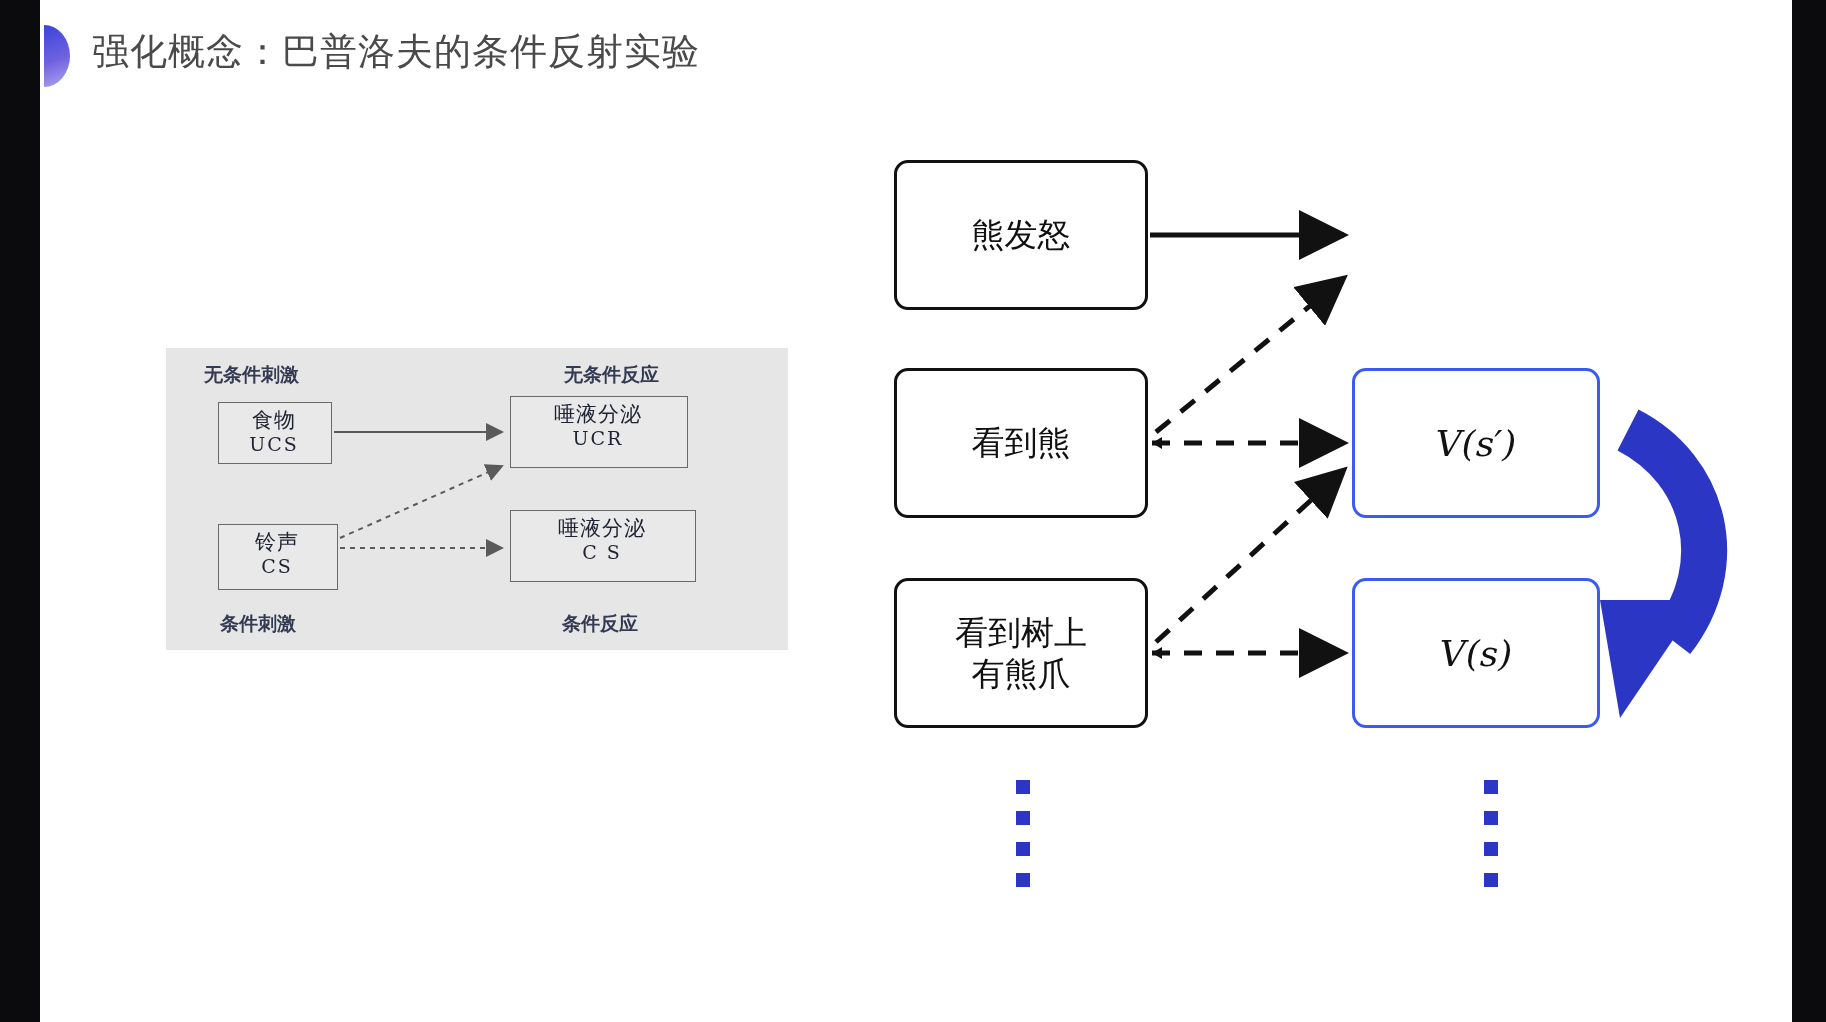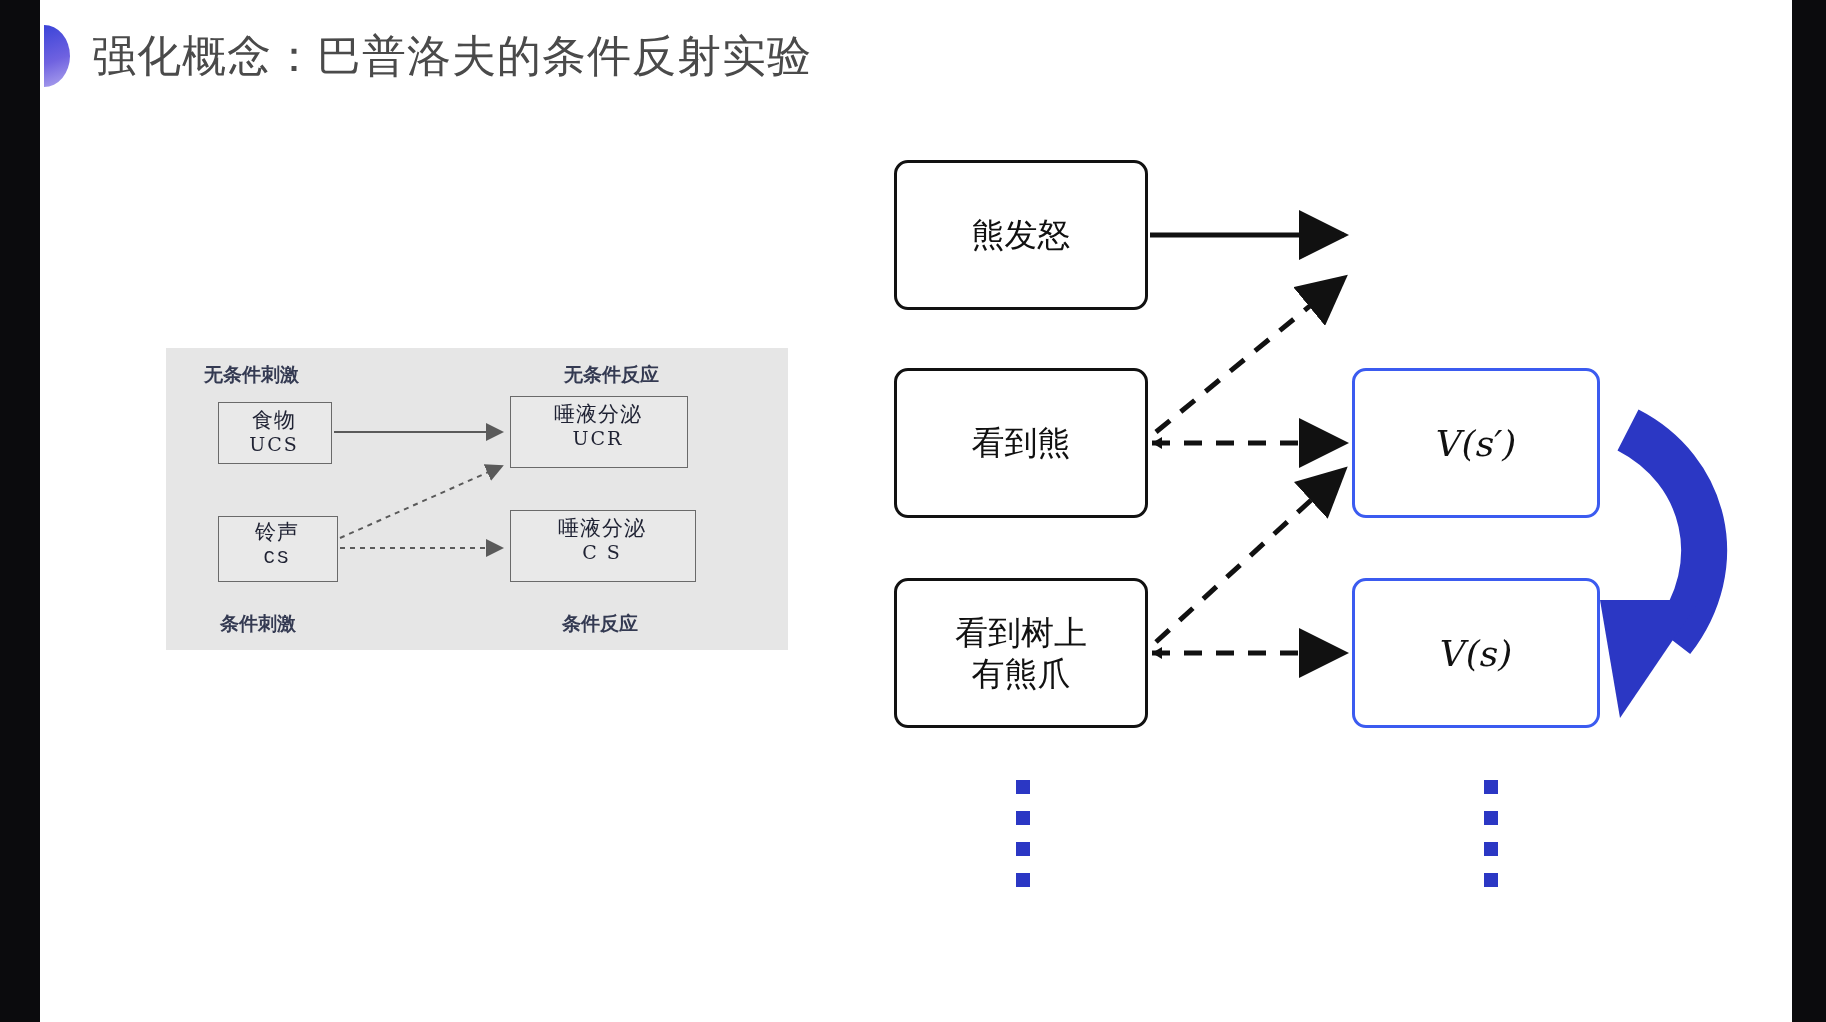--- a/index.html
+++ b/index.html
@@ -39,21 +39,21 @@
     width: 26px;
     height: 62px;
     border-top-right-radius: 26px 31px;
     border-bottom-right-radius: 26px 31px;
     background: linear-gradient(160deg, #3b44d8 0%, #6f62e0 55%, #b0a6ee 100%);
   }
   .slide-title {
     position: absolute;
     left: 92px;
     top: 27px;
-    font-size: 44px;
+    font-size: 37px;
     letter-spacing: 1px;
     color: #4a4a4a;
     font-family: "DejaVu Sans", "Liberation Sans", sans-serif;
     white-space: nowrap;
   }
 
   
   .pavlov {
     position: absolute;
     left: 166px;
@@ -84,21 +84,21 @@
     font-family: "DejaVu Serif", "Liberation Serif", serif;
     line-height: 1.18;
     padding: 5px 10px 6px 8px;
     box-sizing: border-box;
   }
   .pav-box .l1 { display: block; font-size: 21px; letter-spacing: 1px; }
   .pav-box .l2 { display: block; font-size: 19px; letter-spacing: 2px; }
 
   .pav-food  { left: 52px;  top: 54px;  width: 114px; height: 62px; }
   .pav-uresp { left: 344px; top: 48px;  width: 178px; height: 72px; }
-  .pav-bell  { left: 52px;  top: 168px; width: 120px; height: 66px; font-family: Liberation Mono, monospace; }
+  .pav-bell  { left: 52px;  top: 176px; width: 120px; height: 66px; }
   .pav-cresp { left: 344px; top: 162px; width: 186px; height: 72px; }
 
   
   .node {
     position: absolute;
     box-sizing: border-box;
     border-radius: 14px;
     background: #ffffff;
     display: flex;
     align-items: center;

